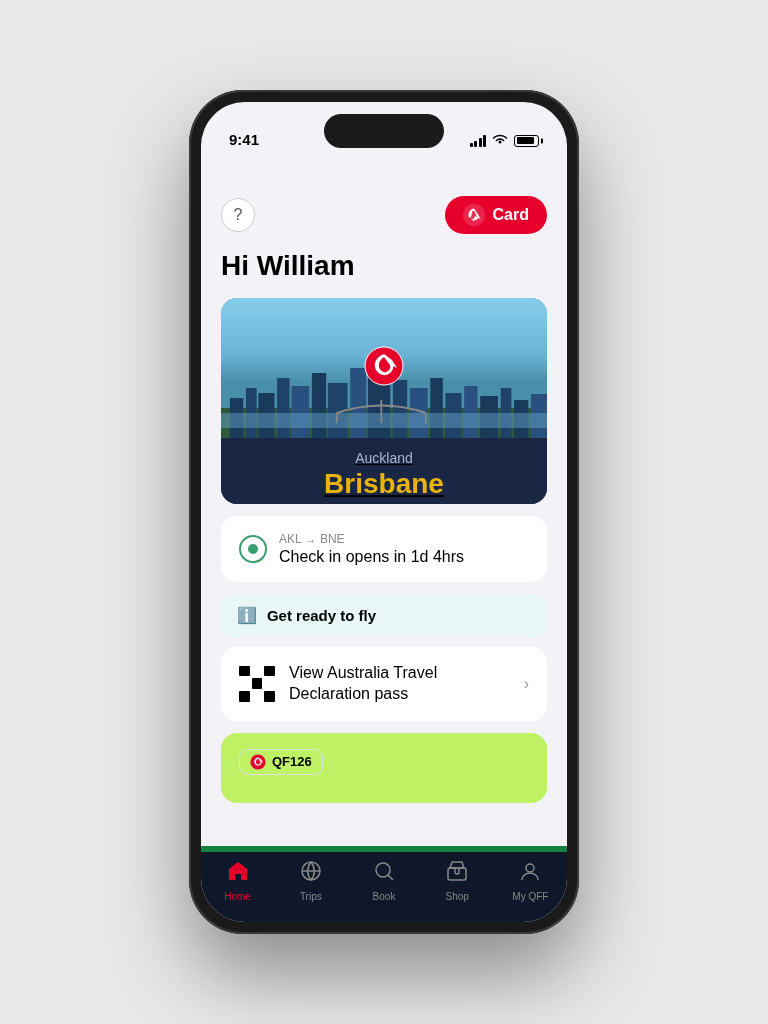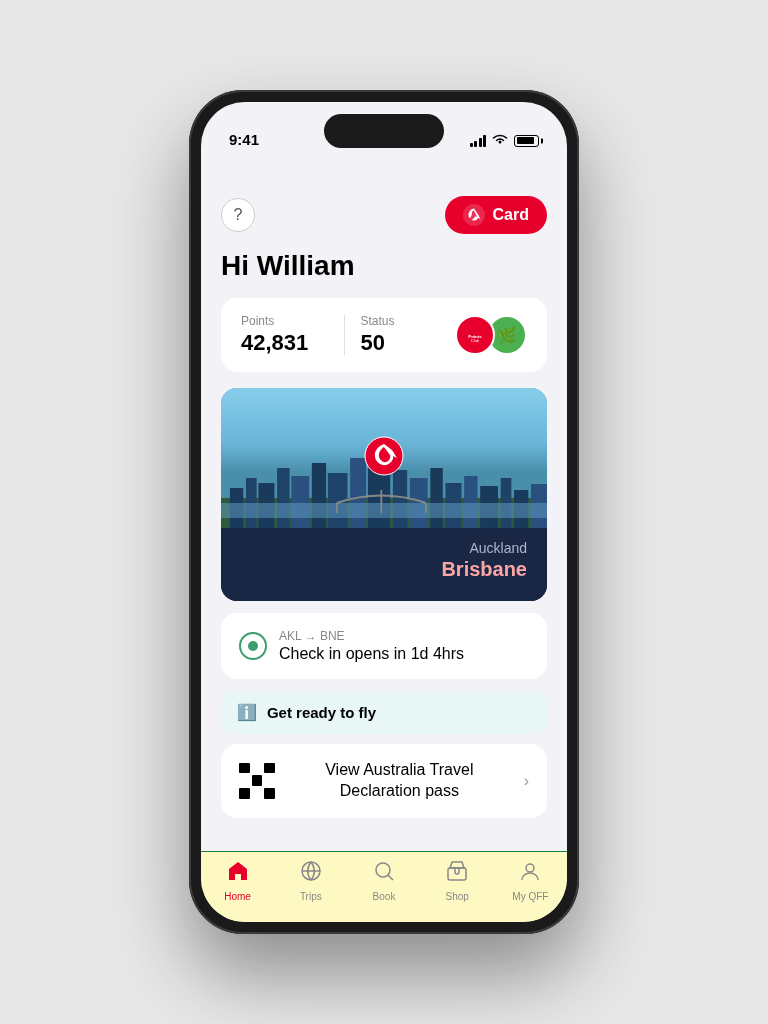--- a/index.html
+++ b/index.html
@@ -267,33 +267,34 @@
     .qantas-logo-overlay {
       position: absolute;
       top: 50%;
       left: 50%;
       transform: translate(-50%, -50%);
       z-index: 5;
     }
 
     .destination-footer {
       background: #1a2744;
-      padding: 12px 20px 20px;
-      text-align: right;
+      padding: 12px 20px 4px;
+      text-align: center;
+      text-decoration: underline;
     }
 
     .dest-from {
       color: #aab4cc;
       font-size: 14px;
       margin-bottom: 2px;
     }
 
     .dest-to {
-      color: #fca5a5;
-      font-size: 20px;
+      color: #eab308;
+      font-size: 28px;
       font-weight: 700;
     }
 
     
     .info-card {
       margin: 12px 20px 0;
       background: #fff;
       border-radius: 16px;
       padding: 16px 18px;
       display: flex;
@@ -364,21 +365,20 @@
 
     
     .declaration-card {
       margin: 10px 20px 0;
       background: #fff;
       border-radius: 16px;
       padding: 16px 18px;
       display: flex;
       align-items: center;
       gap: 14px;
-      text-align: center;
     }
 
     .qr-icon {
       width: 36px;
       height: 36px;
       flex-shrink: 0;
       display: grid;
       grid-template-columns: repeat(3, 1fr);
       grid-template-rows: repeat(3, 1fr);
       gap: 2px;
@@ -431,22 +431,22 @@
     }
 
     .flight-badge-number {
       font-size: 13px;
       font-weight: 600;
       color: #000;
     }
 
     
     .bottom-nav {
-      background: #fef9c3;
-      border-top: 1px solid #15803d;
+      background: #0f172a;
+      border-top: 6px solid #15803d;
       display: flex;
       justify-content: center;
       padding: 8px 0 20px;
       flex-shrink: 0;
     }
 
     .nav-item {
       display: flex;
       flex-direction: column;
       align-items: center;
@@ -511,43 +511,20 @@
             <ellipse cx="20" cy="20" rx="20" ry="20" fill="white" opacity="0.15"></ellipse>
             <path d="M20 8 C15 8 10 14 10 20 C10 26 15 30 20 30 C23 30 26 28 28 25 L32 28 L28 20 L20 8Z" fill="white"></path>
             <path d="M20 12 L26 24 L22 22 C21 26 18 29 14 29 C11 29 10 27 10 27 C13 25 16 22 16 18 C16 14 18 12 20 12Z" fill="#e8002d" opacity="0.8"></path>
           </svg>
           <span>Card</span>
         </button>
       </div>
 
       <div class="greeting">Hi William</div>
 
-      <div class="points-card">
-        <div class="points-section">
-          <div class="points-label">Points</div>
-          <div class="points-value">42,831</div>
-        </div>
-        <div class="divider-v"></div>
-        <div class="status-section">
-          <div class="status-label">Status</div>
-          <div class="status-value">50</div>
-        </div>
-        <div class="badge-group">
-          <div class="badge-circle badge-qantas">
-            <svg width="22" height="22" viewBox="0 0 40 40">
-              <circle cx="20" cy="20" r="20" fill="#e8002d"></circle>
-              <text x="20" y="25" text-anchor="middle" fill="white" font-size="8" font-weight="bold">Points</text>
-              <text x="20" y="33" text-anchor="middle" fill="white" font-size="7">Club</text>
-            </svg>
-          </div>
-          <div class="badge-circle badge-leaf">
-            <span style="font-size:16px;">🌿</span>
-          </div>
-        </div>
-      </div>
 
       <div class="destination-card">
         <div class="destination-image">
 
           <div style="position:absolute;top:0;left:0;right:0;bottom:0;background:linear-gradient(180deg, #87CEEB 0%, #6ab4d8 40%, #4a8faa 60%);"></div>
 
           <svg style="position:absolute;bottom:0;left:0;right:0;width:100%;height:80px;" viewBox="0 0 366 80" preserveAspectRatio="none">
 
             <rect x="0" y="50" width="366" height="30" fill="#2d5a3d"></rect>
 

